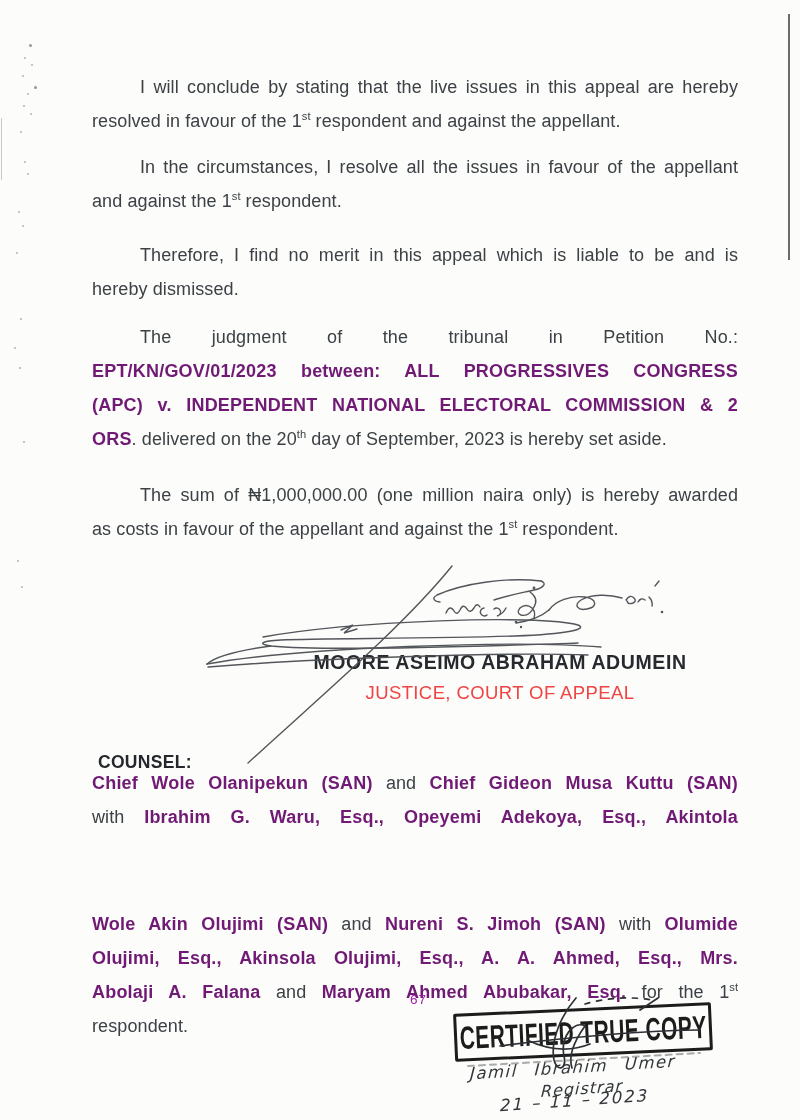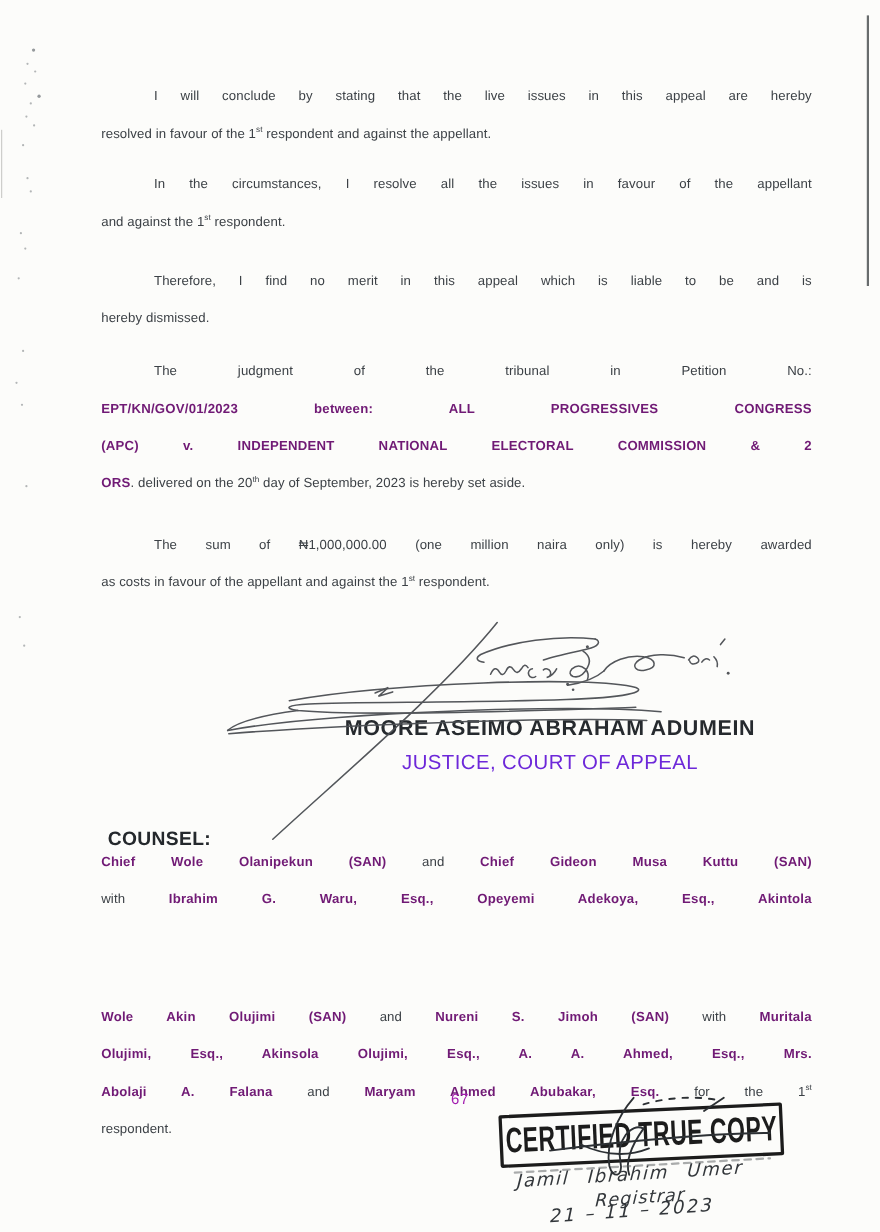--- a/index.html
+++ b/index.html
@@ -8,21 +8,21 @@
     position:relative;
     width:800px;height:1120px;
     background:#fcfcfa;
     overflow:hidden;
     font-family:"Liberation Sans","DejaVu Sans",sans-serif;
     color:#3c4146;
   }
   
   .para{
     position:absolute;left:92px;width:646px;
-    font-size:12px;line-height:34px;
+    font-size:18px;line-height:34px;
     color:#3c4146;
     letter-spacing:0.1px;
   }
   .para b{color:#701a75;font-weight:bold;letter-spacing:0.2px;}
   .para-1{top:70px;}
   .para-2{top:150px;}
   .para-3{top:238px;}
   .para-4{top:320px;}
   .para-5{top:478px;}
   .para-6{top:766px;}
@@ -33,21 +33,21 @@
   sup{font-size:62%;line-height:0;vertical-align:super;letter-spacing:0;}
 
   
   .judge-name{
     position:absolute;left:250px;top:651px;width:500px;
     text-align:center;font-size:19.5px;font-weight:bold;color:#262a2e;
     letter-spacing:0.6px;
   }
   .judge-title{
     position:absolute;left:250px;top:682px;width:500px;
-    text-align:center;font-size:18.5px;color:#6d28d9;letter-spacing:0.4px;
+    text-align:center;font-size:18.5px;color:#ef4444;letter-spacing:0.4px;
   }
   .counsel-heading{
     position:absolute;left:98px;top:752px;
     font-size:17.5px;font-weight:bold;color:#24282c;
     text-underline-offset:3px;text-decoration-thickness:1.6px;
     letter-spacing:0.3px;
   }
 
   
   .page-number{
@@ -108,21 +108,21 @@
       </div>
       <div class="para para-5">
         <div class="line just first">The sum of ₦1,000,000.00 (one million naira only) is hereby awarded</div>
         <div class="line">as costs in favour of the appellant and against the 1<sup>st</sup> respondent.</div>
       </div>
       <div class="para para-6">
         <div class="line just"><b>Chief Wole Olanipekun (SAN)</b> and <b>Chief Gideon Musa Kuttu (SAN)</b></div>
         <div class="line just">with <b>Ibrahim G. Waru, Esq., Opeyemi Adekoya, Esq., Akintola</b></div>
       </div>
       <div class="para para-7">
-        <div class="line just"><b>Wole Akin Olujimi (SAN)</b> and <b>Nureni S. Jimoh (SAN)</b> with <b>Muritala</b></div>
+        <div class="line just"><b>Wole Akin Olujimi (SAN)</b> and <b>Nureni S. Jimoh (SAN)</b> with <b>Olumide</b></div>
         <div class="line just"><b>Olujimi, Esq., Akinsola Olujimi, Esq., A. A. Ahmed, Esq., Mrs.</b></div>
         <div class="line just"><b>Abolaji A. Falana</b> and <b>Maryam Ahmed Abubakar, Esq.</b> for the 1<sup>st</sup></div>
         <div class="line">respondent.</div>
       </div>
     </div>
 
   <div class="judge-name">MOORE ASEIMO ABRAHAM ADUMEIN</div>
   <div class="judge-title">JUSTICE, COURT OF APPEAL</div>
 
   <div class="counsel-heading">COUNSEL:</div>

